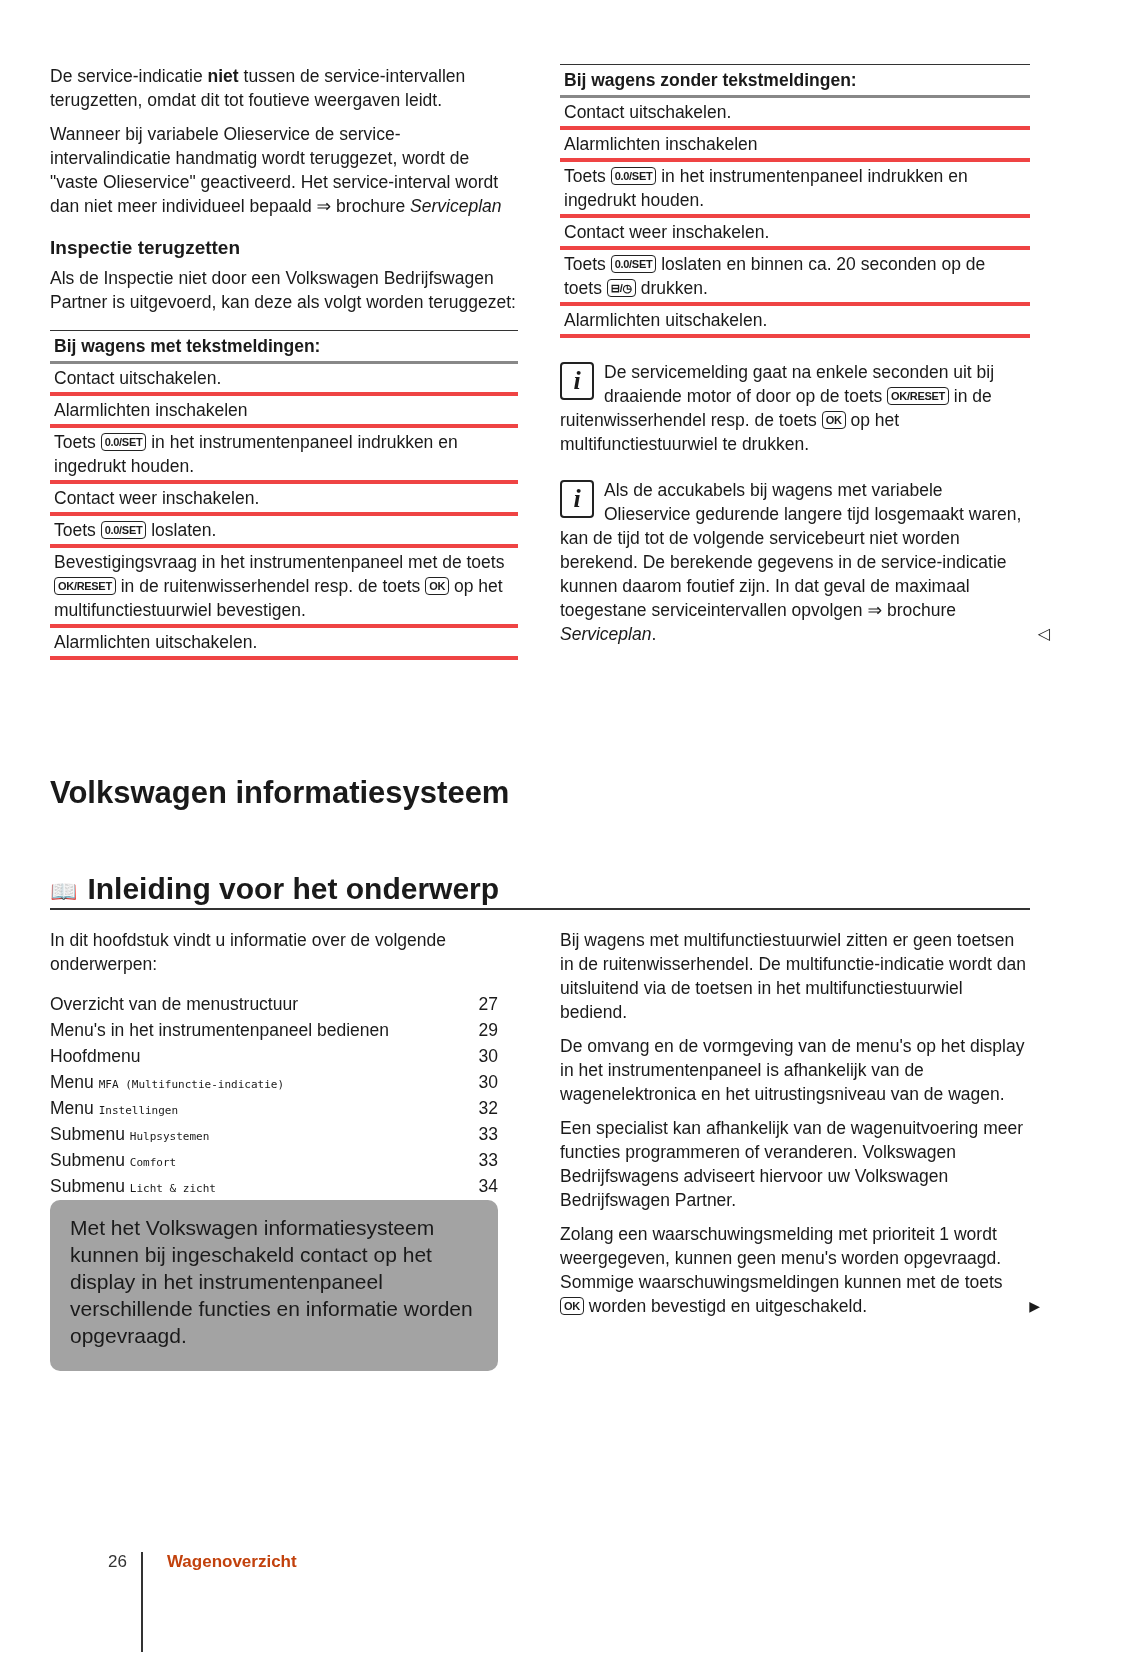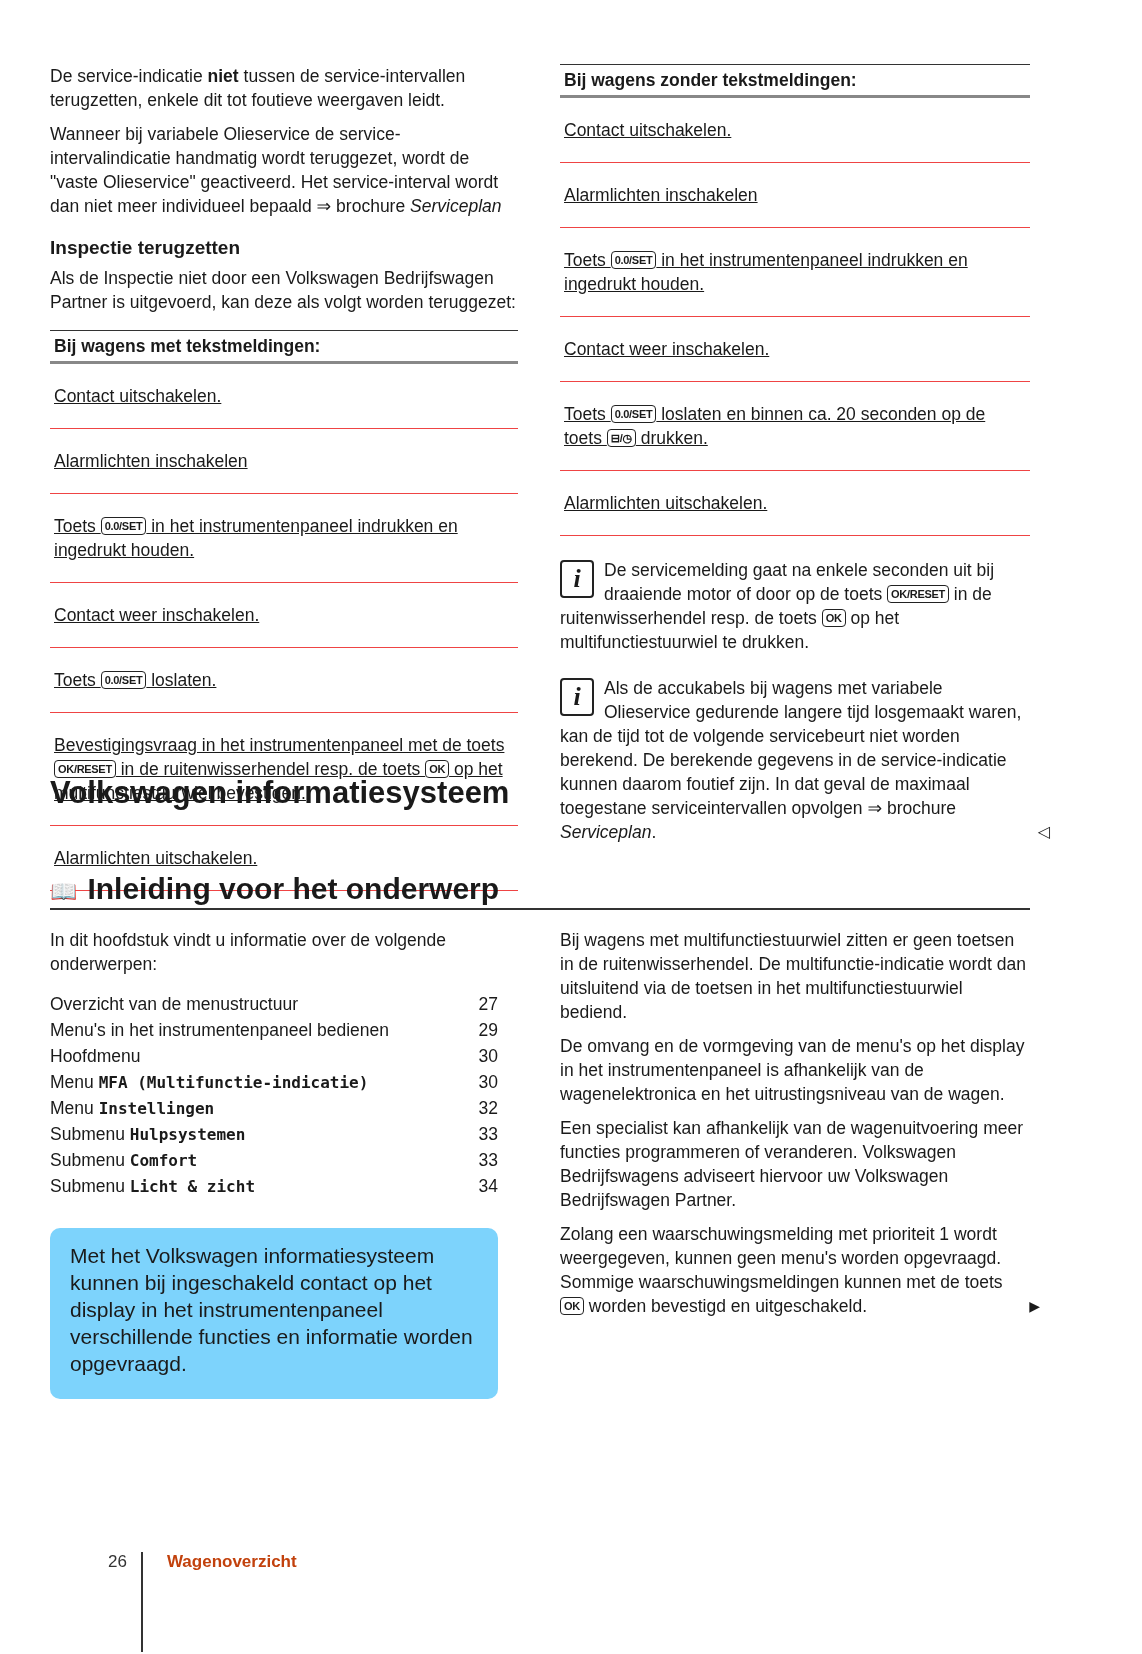--- a/index.html
+++ b/index.html
@@ -5,46 +5,46 @@
   html, body { margin: 0; padding: 0; background: #ffffff; }
   body { width: 1142px; height: 1654px; position: relative; overflow: hidden;
          font-family: "Liberation Sans", sans-serif; color: #1a1a1a; }
   .col { position: absolute; font-size: 17.5px; line-height: 24px; }
   .col p { margin: 0 0 10px 0; }
   .left { left: 50px; top: 64px; width: 468px; }
   .right { left: 560px; top: 64px; width: 470px; }
   h3.sub { font-size: 19px; font-weight: bold; margin: 18px 0 6px 0; }
   .steps { border-top: 1.5px solid #333; margin-top: 16px; }
   .steps .head { font-weight: bold; padding: 3px 4px; border-bottom: 3px solid #888; }
-  .steps .row { padding: 20px 4px; border-bottom: 1px solid #ef4444; text-decoration: underline; }
+  .steps .row { padding: 2px 4px; border-bottom: 4px solid #ef4444; }
   .key { display: inline-block; border: 1.5px solid #222; border-radius: 4px; font-family: "Liberation Sans Narrow","Liberation Sans", sans-serif;
          font-weight: bold; font-size: 11px; line-height: 16px; padding: 0 3px; vertical-align: 2px; letter-spacing: -0.3px; }
   .note { position: relative; margin-top: 22px; }
   .note .info { float: left; width: 30px; height: 34px; border: 2px solid #222; border-radius: 4px; margin: 2px 10px 0 0;
                 font-family: "Liberation Serif", serif; font-weight: bold; font-style: italic; font-size: 26px; line-height: 34px; text-align: center; }
   .endmark { position: absolute; right: -20px; bottom: 0; font-size: 16px; }
   h1.chapter { position: absolute; left: 50px; top: 775px; margin: 0; font-size: 31px; font-weight: bold; }
   .topic { position: absolute; left: 50px; top: 872px; width: 980px; border-bottom: 2px solid #333; padding-bottom: 2px; }
   .topic .book { font-size: 22px; margin-right: 10px; }
   .topic span.t { font-size: 30px; font-weight: bold; }
   .toc { margin: 16px 0 0 0; }
   .toc .entry { display: flex; justify-content: space-between; height: 26px; }
-  .toc .mono { font-family: "DejaVu Sans Mono", monospace; font-weight: bold; font-size: 16px; }
-  .box { margin-top: 28px; background: #7dd3fc; border-radius: 10px; padding: 14px 12px 22px 20px; font-size: 21px; line-height: 27px; }
+  .toc .mono { font-family: "DejaVu Sans Mono", monospace; font-weight: normal; font-size: 11px; }
+  .box { background: #a3a3a3; border-radius: 10px; padding: 14px 12px 22px 20px; font-size: 21px; line-height: 27px; }
   .footer { position: absolute; left: 108px; top: 1552px; font-size: 17px; color: #555; }
   .footer .num { color: #333; }
   .footer .bar { display: inline-block; width: 2px; height: 100px; background: #333; vertical-align: top; margin: 0 24px 0 14px; }
   .footer .sect { font-weight: bold; color: #c2410c; }
   .cont { position: absolute; right: -10px; bottom: 0; font-size: 14px; }
 </style>
 </head>
 <body>
 
 <div class="col left">
-  <p><span>De service-indicatie </span><b>niet</b><span> tussen de service-intervallen terugzetten, enkele dit tot foutieve weergaven leidt.</span></p>
+  <p><span>De service-indicatie </span><b>niet</b><span> tussen de service-intervallen terugzetten, omdat dit tot foutieve weergaven leidt.</span></p>
   <p><span>Wanneer bij variabele Olieservice de service-intervalindicatie handmatig wordt teruggezet, wordt de "vaste Olieservice" geactiveerd. Het service-interval wordt dan niet meer individueel bepaald ⇒ brochure </span><i>Serviceplan</i></p>
   <h3 class="sub">Inspectie terugzetten</h3>
   <p>Als de Inspectie niet door een Volkswagen Bedrijfswagen Partner is uitgevoerd, kan deze als volgt worden teruggezet:</p>
   <div class="steps">
     <div class="head">Bij wagens met tekstmeldingen:</div>
     <div class="row">Contact uitschakelen.</div>
     <div class="row">Alarmlichten inschakelen</div>
     <div class="row"><span>Toets </span><span class="key">0.0/SET</span><span> in het instrumentenpaneel indrukken en ingedrukt houden.</span></div>
     <div class="row">Contact weer inschakelen.</div>
     <div class="row"><span>Toets </span><span class="key">0.0/SET</span><span> loslaten.</span></div>

